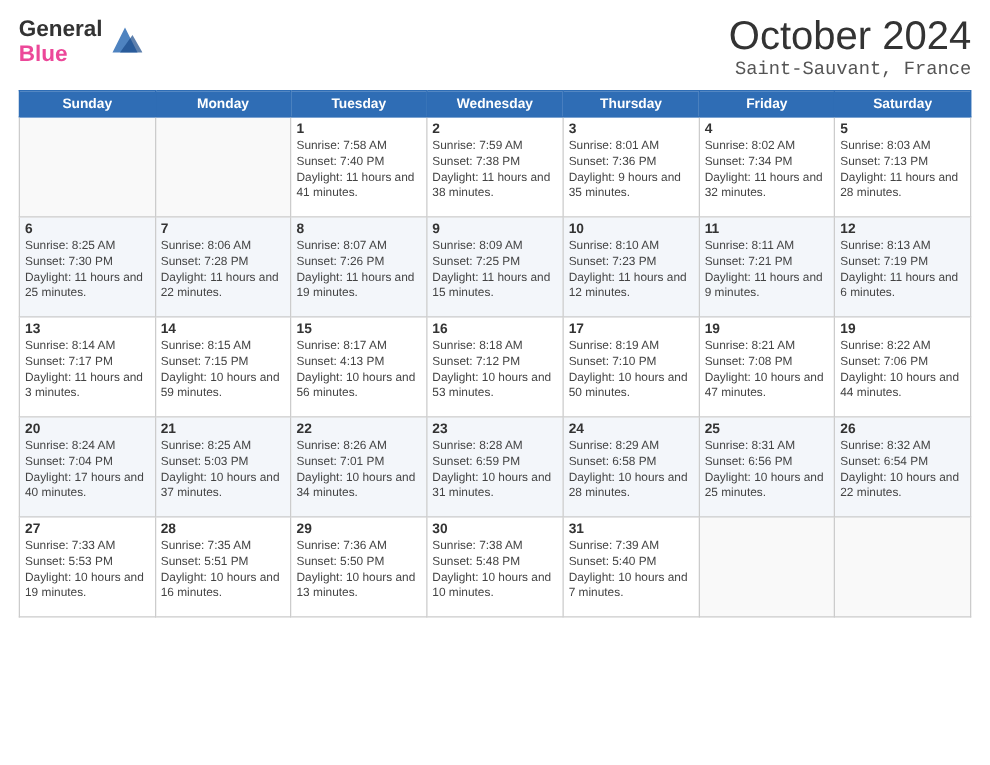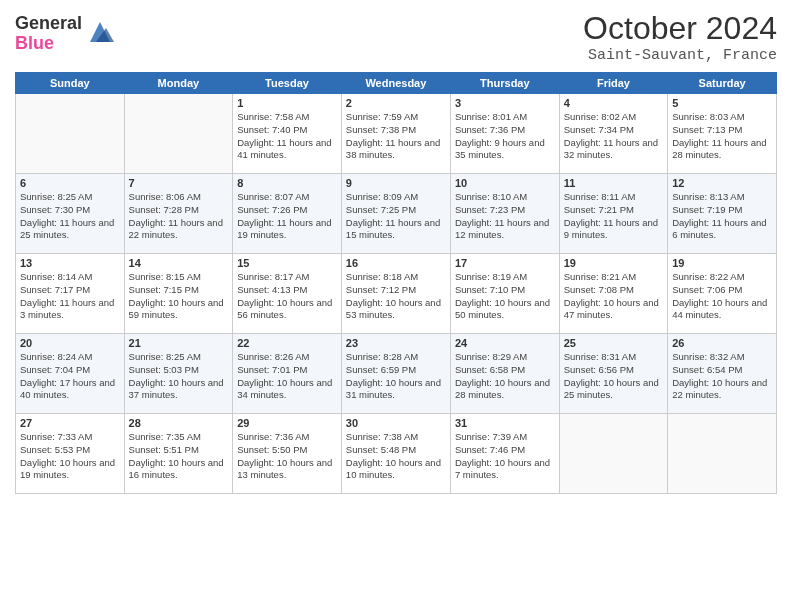--- a/index.html
+++ b/index.html
@@ -263,20 +263,20 @@
           <td>
             <span class="day-num">29</span>
             <div class="day-info"><span>Sunrise: 7:36 AM</span><br><span>Sunset: 5:50 PM</span><br><span>Daylight: 10 hours and 13 minutes.</span></div>
           </td>
           <td>
             <span class="day-num">30</span>
             <div class="day-info"><span>Sunrise: 7:38 AM</span><br><span>Sunset: 5:48 PM</span><br><span>Daylight: 10 hours and 10 minutes.</span></div>
           </td>
           <td>
             <span class="day-num">31</span>
-            <div class="day-info"><span>Sunrise: 7:39 AM</span><br><span>Sunset: 7:46 PM</span><br><span>Daylight: 10 hours and 7 minutes.</span></div>
+            <div class="day-info"><span>Sunrise: 7:39 AM</span><br><span>Sunset: 5:40 PM</span><br><span>Daylight: 10 hours and 7 minutes.</span></div>
           </td>
           <td class="empty"></td>
           <td class="empty"></td>
         </tr>
       </tbody>
   </table>
 </div>
 
 </body></html>

